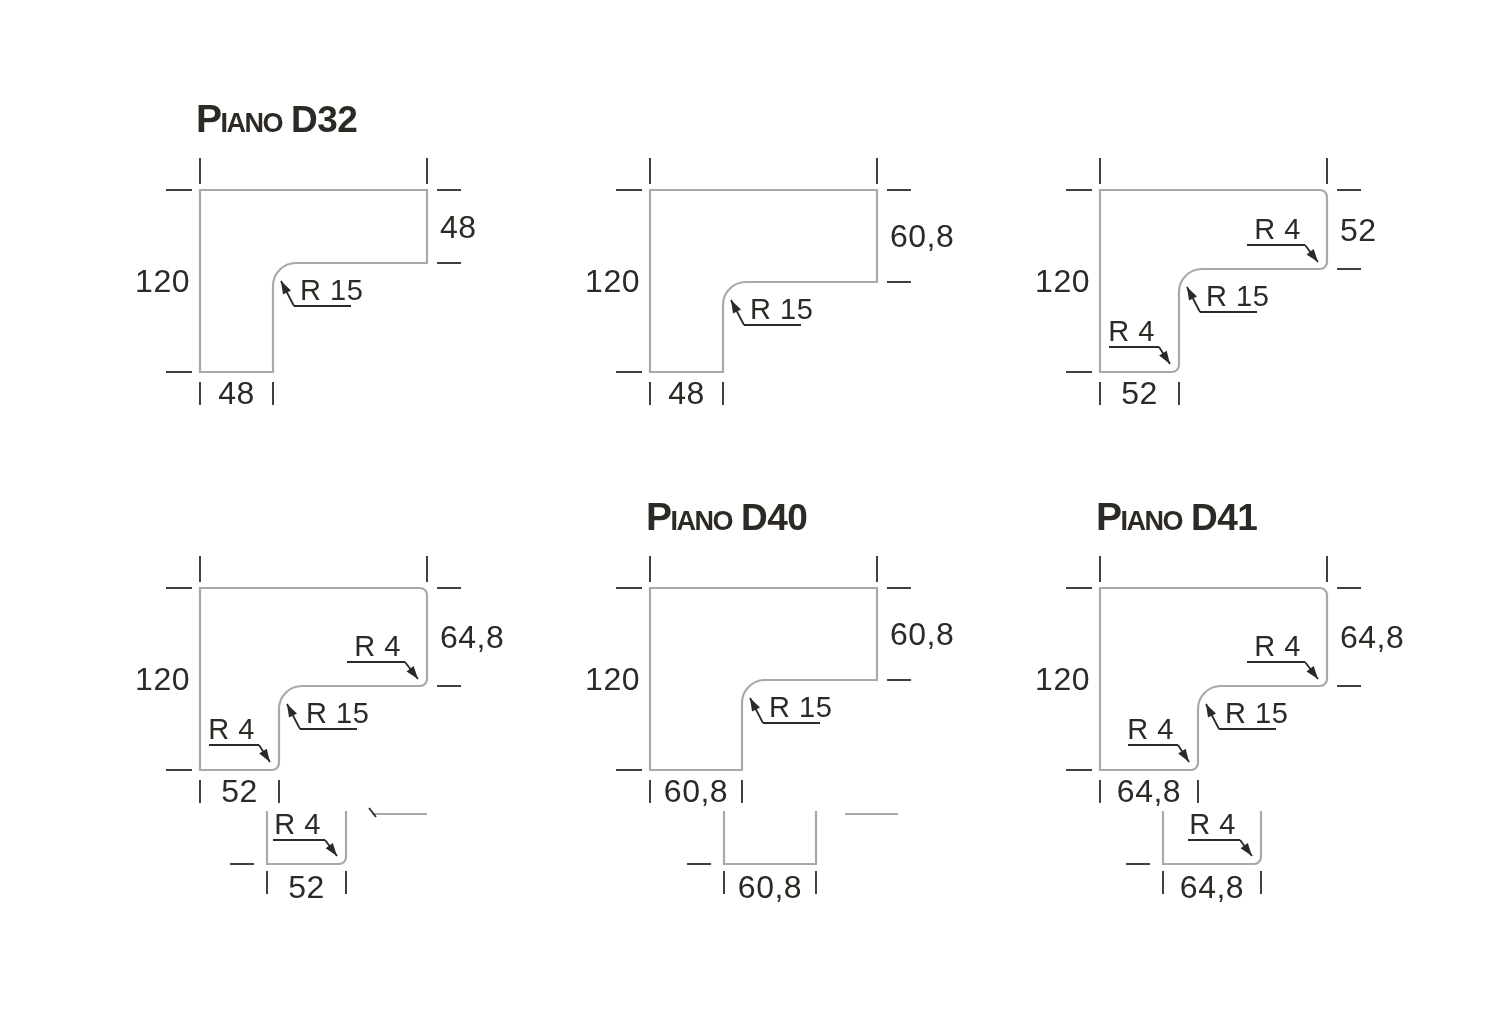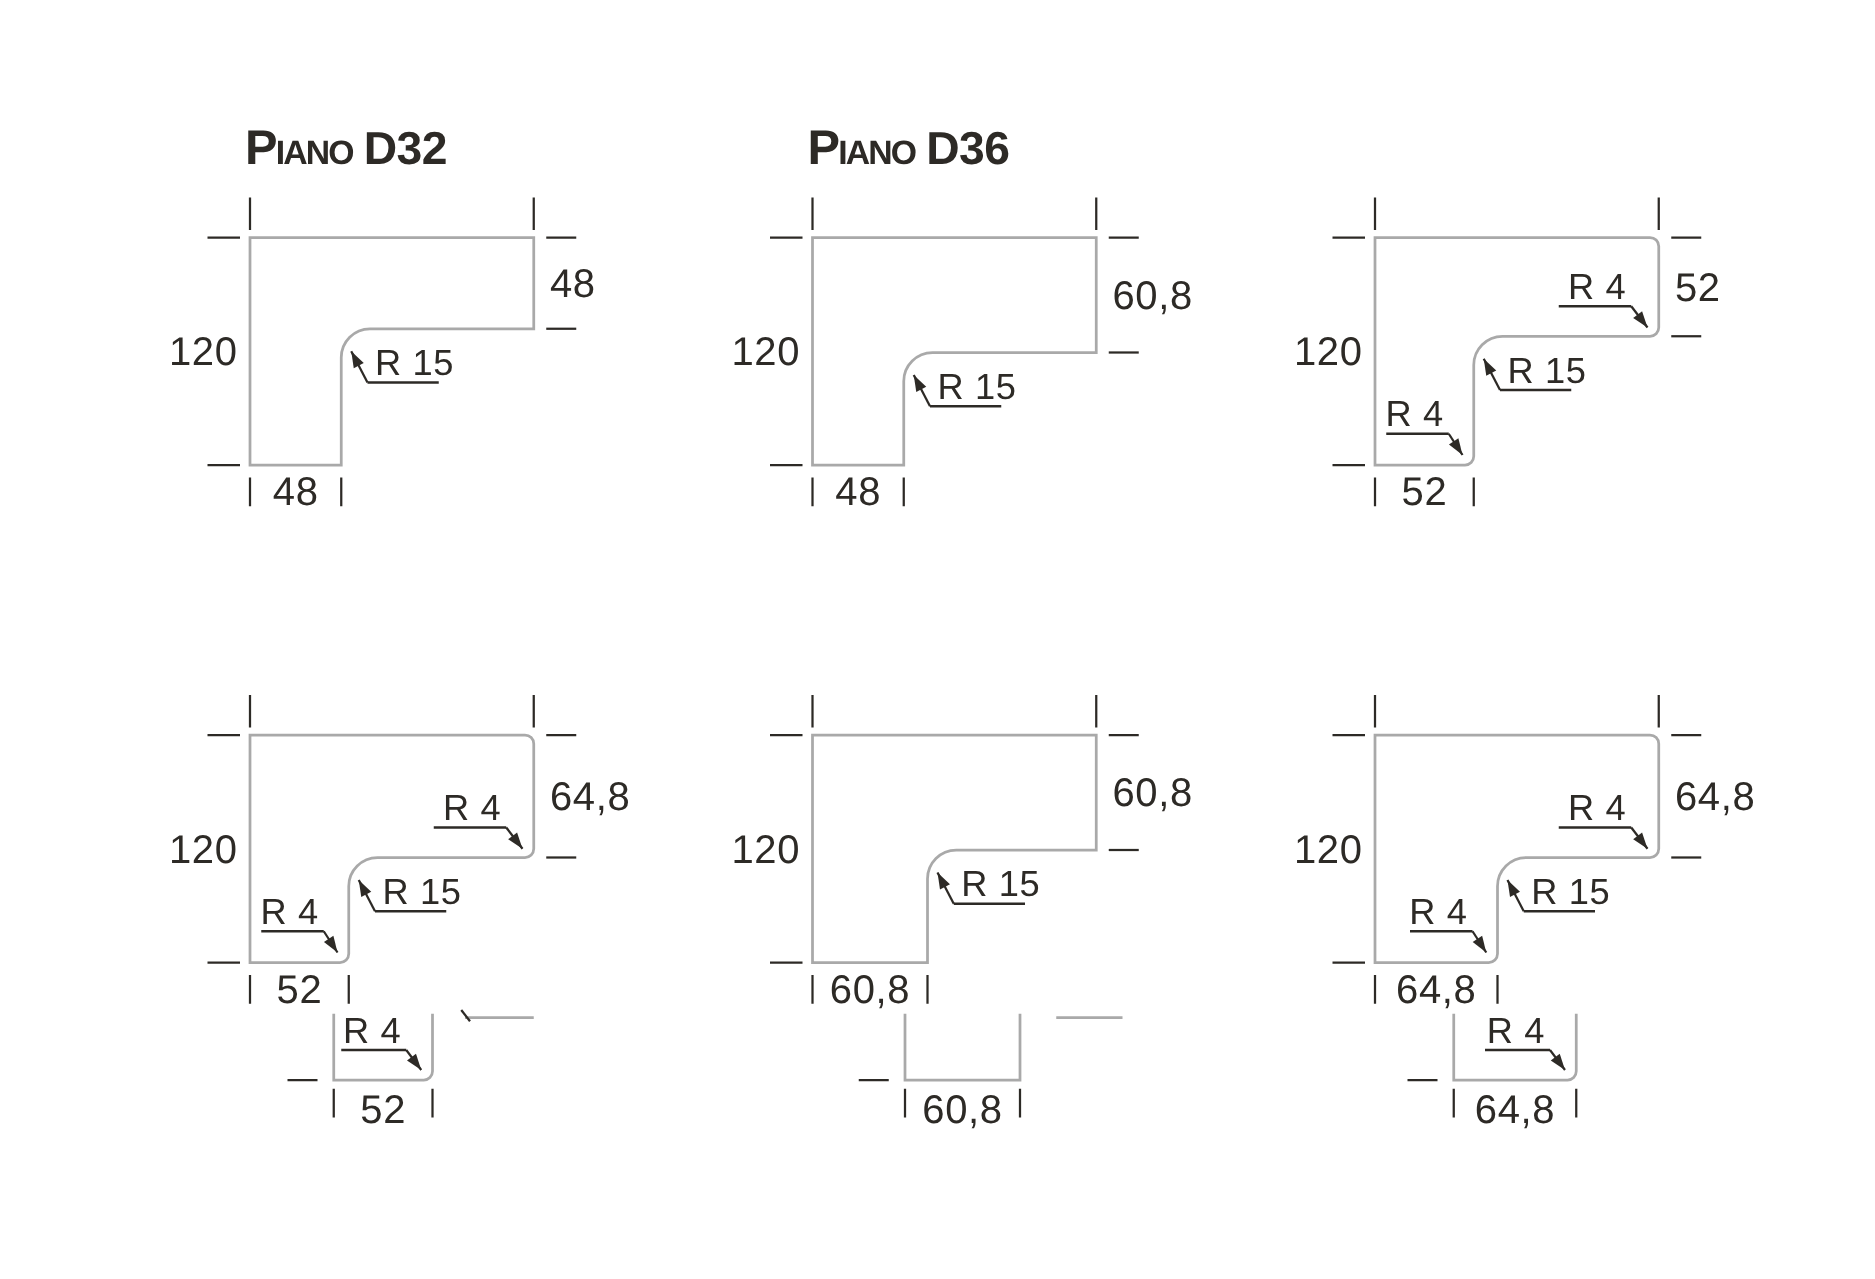--- a/index.html
+++ b/index.html
@@ -40,21 +40,20 @@
         <text x="310" y="142.5" fill="#2d2a26" font-size="32" text-anchor="start" letter-spacing="0.5">48</text>
         <text x="106.5" y="309" fill="#2d2a26" font-size="32" text-anchor="middle" letter-spacing="0.5">48</text>
         <line x1="164" y1="211" x2="151" y2="186" stroke="#2d2a26" stroke-width="1.8"></line>
         <polygon points="151,186 160.99006118190155,195.4577311011608 153.0051099707902,199.6099057309387" fill="#2d2a26"></polygon>
         <line x1="164" y1="211" x2="221" y2="211" stroke="#2d2a26" stroke-width="2"></line>
         <text x="170" y="205" fill="#2d2a26" font-size="29" text-anchor="start" letter-spacing="0.5">R 15</text>
       </svg>
   </div>
 
   <div class="panel c1 r0">
-    <div class="panel-title"><span class="tword">Piano</span><span class="tcode">D36</span></div>
     <svg class="drawing" width="470" height="440" viewBox="0 0 470 440">
         <path d="M 70 95 L 297 95 L 297 187 L 166 187 A 23 23 0 0 0 143 210 L 143 277 L 70 277 Z" fill="none" stroke="#a9a9a9" stroke-width="2.2"></path>
         <line x1="70" y1="63" x2="70" y2="89" stroke="#2d2a26" stroke-width="1.8"></line>
         <line x1="297" y1="63" x2="297" y2="89" stroke="#2d2a26" stroke-width="1.8"></line>
         <line x1="36" y1="95" x2="62" y2="95" stroke="#2d2a26" stroke-width="1.8"></line>
         <line x1="36" y1="277" x2="62" y2="277" stroke="#2d2a26" stroke-width="1.8"></line>
         <line x1="307" y1="95" x2="331" y2="95" stroke="#2d2a26" stroke-width="1.8"></line>
         <line x1="307" y1="187" x2="331" y2="187" stroke="#2d2a26" stroke-width="1.8"></line>
         <line x1="70" y1="287" x2="70" y2="310" stroke="#2d2a26" stroke-width="1.8"></line>
         <line x1="143" y1="287" x2="143" y2="310" stroke="#2d2a26" stroke-width="1.8"></line>
@@ -131,20 +130,21 @@
         <line x1="195" y1="347" x2="207" y2="363" stroke="#2d2a26" stroke-width="1.8"></line>
         <polygon points="207,363 195.6,355.3 202.79999999999998,349.90000000000003" fill="#2d2a26"></polygon>
         <line x1="143" y1="347" x2="195" y2="347" stroke="#2d2a26" stroke-width="2"></line>
         <text x="191" y="341" fill="#2d2a26" font-size="29" text-anchor="end" letter-spacing="0.5">R 4</text>
         <line x1="242" y1="321" x2="297" y2="321" stroke="#a9a9a9" stroke-width="2.2"></line>
         <line x1="239" y1="315" x2="246" y2="324" stroke="#2d2a26" stroke-width="1.8"></line>
       </svg>
   </div>
 
   <div class="panel c1 r1">
+    <div class="panel-title"><span class="tword">Piano</span><span class="tcode">D40</span></div>
     <svg class="drawing" width="470" height="440" viewBox="0 0 470 440">
         <path d="M 70 95 L 297 95 L 297 187 L 185 187 A 23 23 0 0 0 162 210 L 162 277 L 70 277 Z" fill="none" stroke="#a9a9a9" stroke-width="2.2"></path>
         <line x1="70" y1="63" x2="70" y2="89" stroke="#2d2a26" stroke-width="1.8"></line>
         <line x1="297" y1="63" x2="297" y2="89" stroke="#2d2a26" stroke-width="1.8"></line>
         <line x1="36" y1="95" x2="62" y2="95" stroke="#2d2a26" stroke-width="1.8"></line>
         <line x1="36" y1="277" x2="62" y2="277" stroke="#2d2a26" stroke-width="1.8"></line>
         <line x1="307" y1="95" x2="331" y2="95" stroke="#2d2a26" stroke-width="1.8"></line>
         <line x1="307" y1="187" x2="331" y2="187" stroke="#2d2a26" stroke-width="1.8"></line>
         <line x1="70" y1="287" x2="70" y2="310" stroke="#2d2a26" stroke-width="1.8"></line>
         <line x1="162" y1="287" x2="162" y2="310" stroke="#2d2a26" stroke-width="1.8"></line>
@@ -158,20 +158,21 @@
         <path d="M 144 318 L 144 371 L 236 371 L 236 318" fill="none" stroke="#a9a9a9" stroke-width="2.2"></path>
         <line x1="107" y1="371" x2="131" y2="371" stroke="#2d2a26" stroke-width="1.8"></line>
         <line x1="144" y1="378" x2="144" y2="401" stroke="#2d2a26" stroke-width="1.8"></line>
         <line x1="236" y1="378" x2="236" y2="401" stroke="#2d2a26" stroke-width="1.8"></line>
         <text x="190" y="405" fill="#2d2a26" font-size="32" text-anchor="middle" letter-spacing="0.5">60,8</text>
         <line x1="265" y1="321" x2="318" y2="321" stroke="#a9a9a9" stroke-width="2.2"></line>
       </svg>
   </div>
 
   <div class="panel c2 r1">
+    <div class="panel-title"><span class="tword">Piano</span><span class="tcode">D41</span></div>
     <svg class="drawing" width="470" height="440" viewBox="0 0 470 440">
         <path d="M 70 95 L 290 95 A 7 7 0 0 1 297 102 L 297 186 A 7 7 0 0 1 290 193 L 191 193 A 23 23 0 0 0 168 216 L 168 270 A 7 7 0 0 1 161 277 L 70 277 Z" fill="none" stroke="#a9a9a9" stroke-width="2.2"></path>
         <line x1="70" y1="63" x2="70" y2="89" stroke="#2d2a26" stroke-width="1.8"></line>
         <line x1="297" y1="63" x2="297" y2="89" stroke="#2d2a26" stroke-width="1.8"></line>
         <line x1="36" y1="95" x2="62" y2="95" stroke="#2d2a26" stroke-width="1.8"></line>
         <line x1="36" y1="277" x2="62" y2="277" stroke="#2d2a26" stroke-width="1.8"></line>
         <line x1="307" y1="95" x2="331" y2="95" stroke="#2d2a26" stroke-width="1.8"></line>
         <line x1="307" y1="193" x2="331" y2="193" stroke="#2d2a26" stroke-width="1.8"></line>
         <line x1="70" y1="287" x2="70" y2="310" stroke="#2d2a26" stroke-width="1.8"></line>
         <line x1="168" y1="287" x2="168" y2="310" stroke="#2d2a26" stroke-width="1.8"></line>

